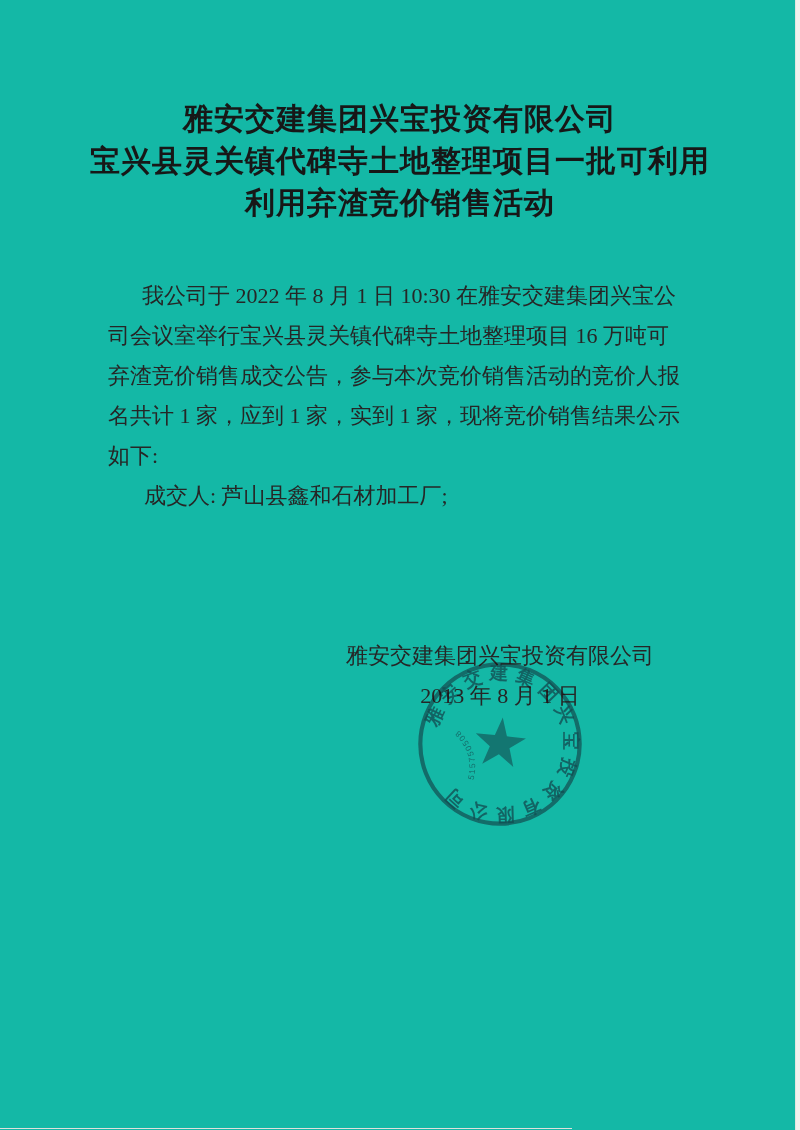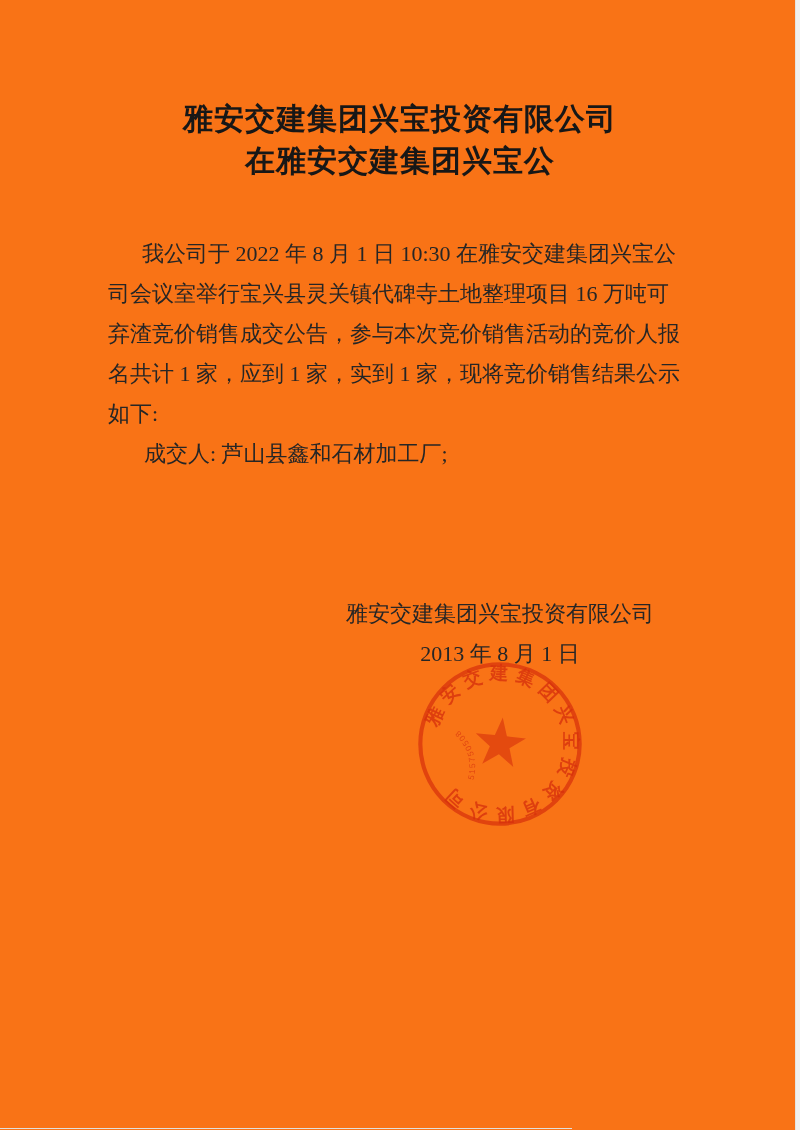--- a/index.html
+++ b/index.html
@@ -1,20 +1,20 @@
 <!DOCTYPE html>
 <html><head>
 <meta charset="utf-8">
 <style>
   html,body { margin:0; padding:0; background:#9a9a9a; }
   .page {
     position:relative;
     width:800px; height:1130px;
     margin:0 auto;
-    background:#f97316;
+    background:#14b8a6;
     overflow:hidden;
     color:#2a2a2a;
     font-family:"Liberation Serif","DejaVu Serif",serif;
   }
   .title-block {
     padding-top:98px;
     text-align:center;
     font-family:"Liberation Sans","DejaVu Sans",sans-serif;
     font-weight:bold;
     font-size:30px;
@@ -69,21 +69,22 @@
     background:#e0e0dc;
   }
 </style>
 </head>
 <body>
 
 <div class="page">
 
   <div class="title-block">
     <div class="title-line">雅安交建集团兴宝投资有限公司</div>
-    <div class="title-line">在雅安交建集团兴宝公</div>
+    <div class="title-line">宝兴县灵关镇代碑寺土地整理项目一批可利用</div>
+    <div class="title-line">利用弃渣竞价销售活动</div>
   </div>
 
   <div class="body-block">
     <div class="body-line indent">我公司于 2022 年 8 月 1 日 10:30 在雅安交建集团兴宝公</div>
     <div class="body-line">司会议室举行宝兴县灵关镇代碑寺土地整理项目 16 万吨可</div>
     <div class="body-line">弃渣竞价销售成交公告，参与本次竞价销售活动的竞价人报</div>
     <div class="body-line">名共计 1 家，应到 1 家，实到 1 家，现将竞价销售结果公示</div>
     <div class="body-line">如下:</div>
 
     <div class="body-line result-line">成交人: 芦山县鑫和石材加工厂;</div>

